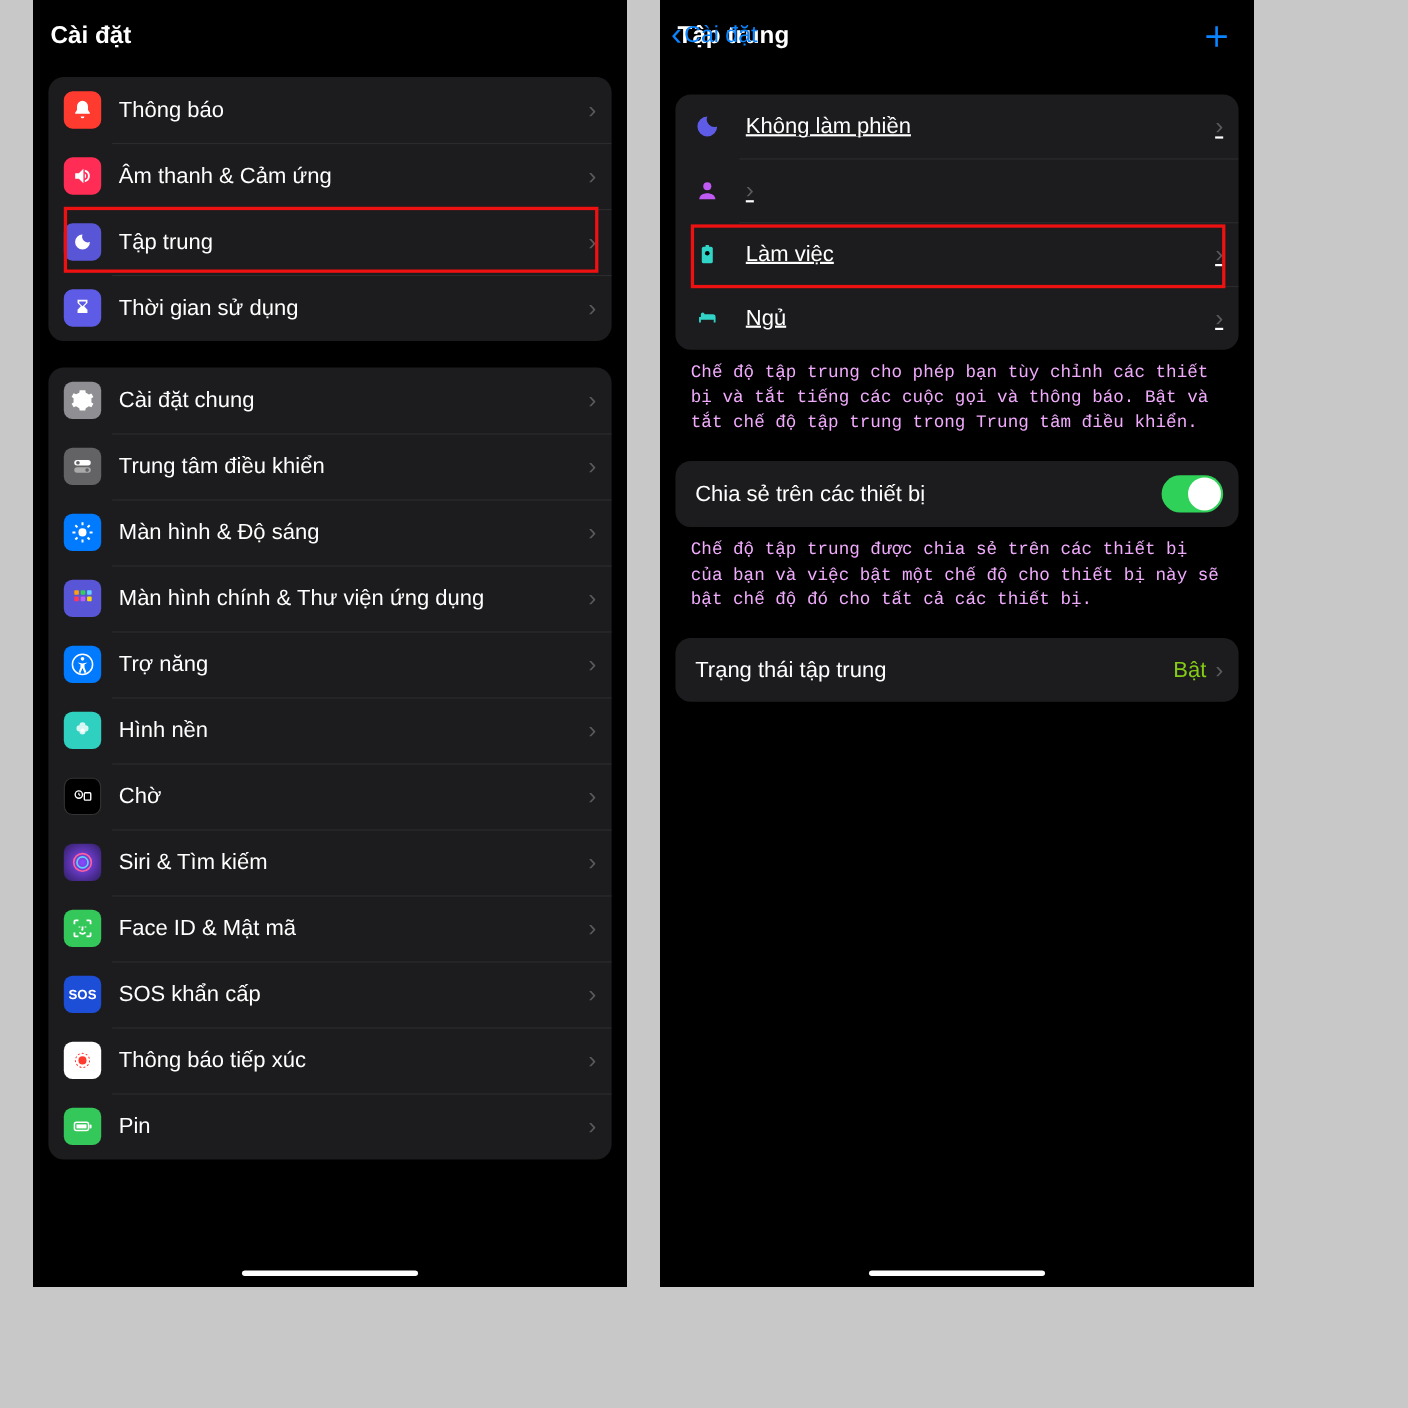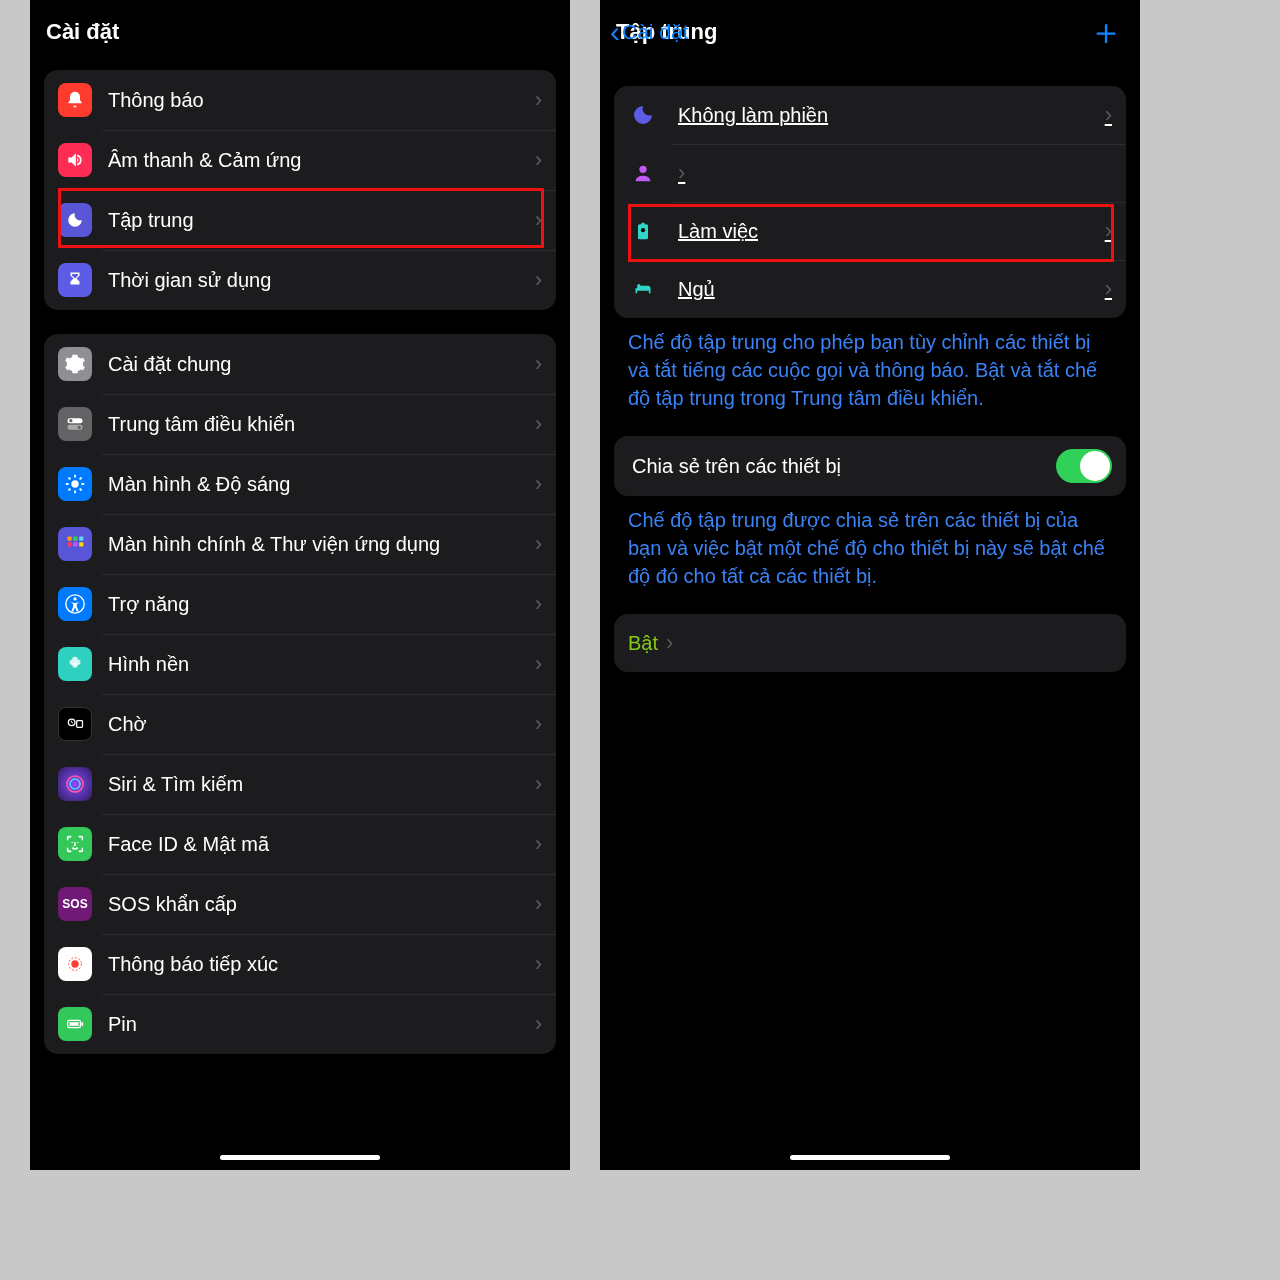--- a/index.html
+++ b/index.html
@@ -108,23 +108,24 @@
     color: #5a5a5e;
     line-height: 1;
   }
   .highlight {
     position: absolute;
     border: 3px solid #e11;
     pointer-events: none;
   }
   .footer-text {
     margin: 10px 28px 0;
-    font-size: 20px;
+    font-size: 16px;
     line-height: 1.4;
-    color: #3b82f6;
+    color: #f0abfc;
+    font-family: Liberation Mono, monospace;
   }
   .toggle {
     width: 56px;
     height: 34px;
     border-radius: 17px;
     background: #30d158;
     position: relative;
     flex-shrink: 0;
   }
   .toggle::after {
@@ -162,21 +163,21 @@
   .bg-purple { background:#5856d6; }
   .bg-purple2 { background:#5e5ce6; }
   .bg-gray { background:#8e8e93; }
   .bg-gray2 { background:#636366; }
   .bg-blue { background:#007aff; }
   .bg-purple3 { background:#5856d6; }
   .bg-green { background:#34c759; }
   .bg-black { background:#000; border:1px solid #333; }
   .bg-white { background:#fff; color:#000; }
   .bg-teal { background:#30d0c0; }
-  .bg-orange { background:#701a75; }
+  .bg-orange { background:#1d4ed8; }
   svg { display: block; }
 </style>
 </head>
 <body>
 
 <div class="phone">
   <div class="nav">
     <span class="nav-title">Cài đặt</span>
   </div>
 
@@ -412,20 +413,21 @@
   <div class="section">
     <div class="row">
       <span class="label" style="margin-left:4px;">Chia sẻ trên các thiết bị</span>
       <span class="toggle"></span>
     </div>
   </div>
   <p class="footer-text">Chế độ tập trung được chia sẻ trên các thiết bị của bạn và việc bật một chế độ cho thiết bị này sẽ bật chế độ đó cho tất cả các thiết bị.</p>
 
   <div class="section">
     <div class="row">
+      <span class="label" style="margin-left:4px;">Trạng thái tập trung</span>
       <span class="value">Bật</span>
       <span class="chev-r">›</span>
     </div>
   </div>
 
   <div class="highlight" style="left:28px;top:204px;width:486px;height:58px;"></div>
   <div class="home-indicator"></div>
 </div>
 
 </body></html>

